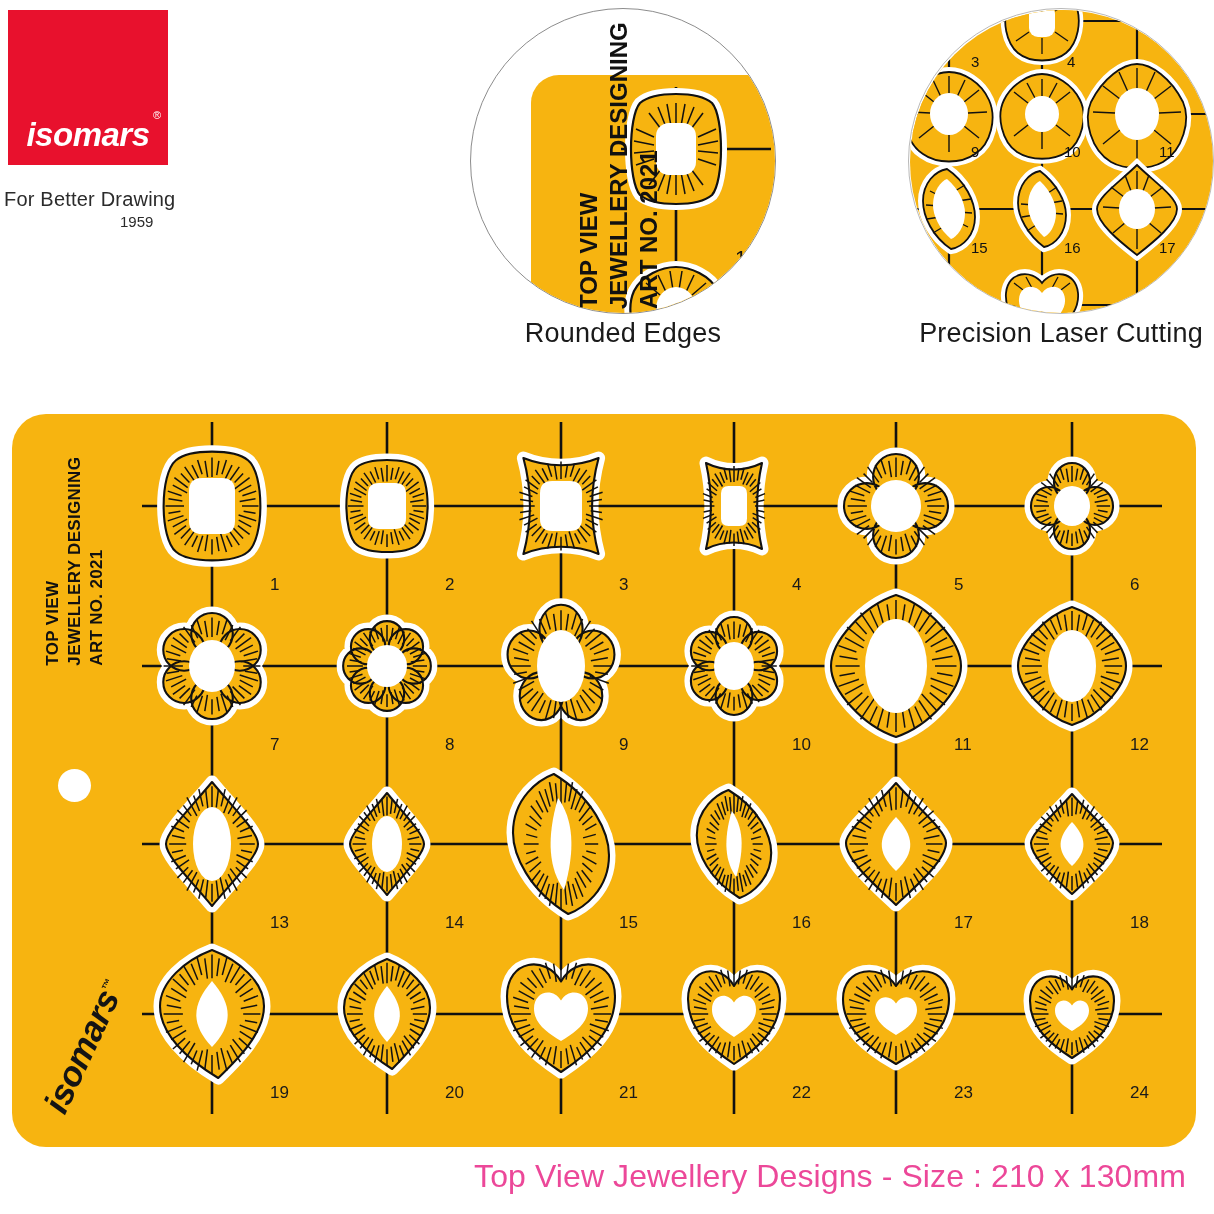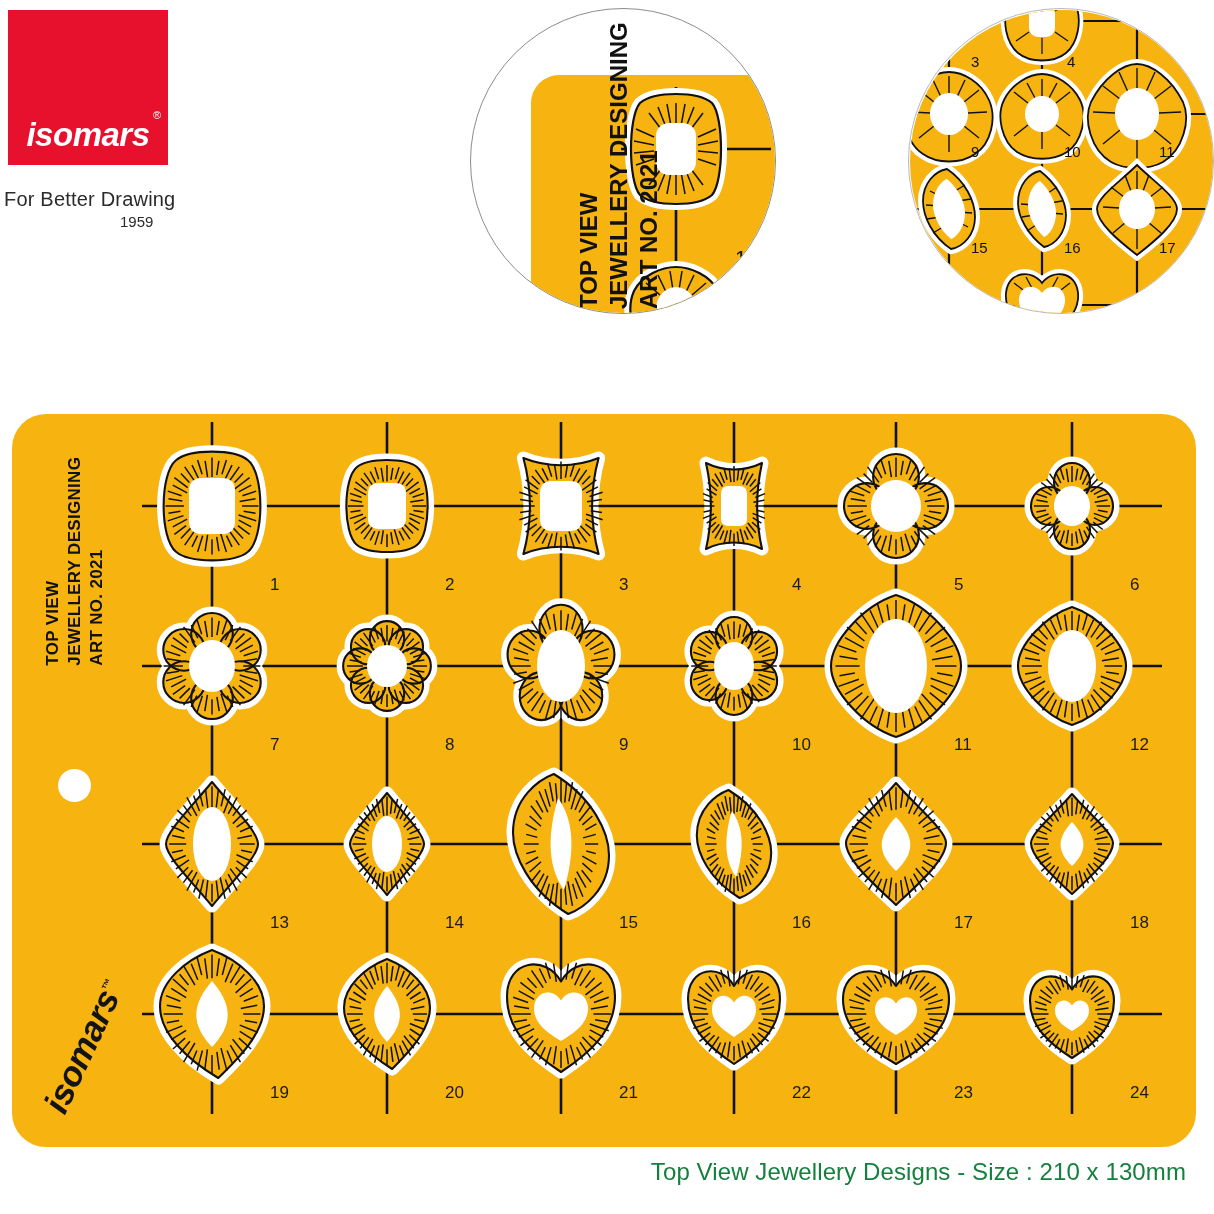--- a/index.html
+++ b/index.html
@@ -183,22 +183,22 @@
 
   
   #caption {
     position: absolute;
     left: 0;
     top: 1158px;
     width: 1200px;
     text-align: right;
     padding-right: 14px;
     box-sizing: border-box;
-    font-size: 24px;
-    color: #15803d;
+    font-size: 32px;
+    color: #ec4899;
     letter-spacing: 0.1px;
   }
 </style>
 </head>
 <body>
 
 <div id="brand-logo">
   <div id="brand-mark">
     <div id="brand-wordmark">isomars</div>
     <div id="brand-reg">®</div>
@@ -269,20 +269,21 @@
 
         <g transform="translate(126,300) rotate(-90)" font-family="Liberation Sans, sans-serif" font-size="24" font-weight="bold" fill="#111">
           <text x="0" y="0">TOP VIEW</text>
           <text x="0" y="30">JEWELLERY DESIGNING</text>
           <text x="0" y="60">ART NO. 2021</text>
         </g>
         <text x="264" y="256" font-family="Liberation Sans, sans-serif" font-size="21" fill="#111">1</text>
       </g>
     </svg>
   </div>
+  <div class="callout-label">Rounded Edges</div>
 </div>
 
 <div class="callout" id="callout-laser" style="left:908px; top:8px; width:306px; height:352px;">
   <div class="callout-circle">
     <svg class="zoom-inner" width="306" height="306" viewBox="0 0 306 306">
       <defs>
         <clipPath id="clipL">
             <circle cx="153" cy="153" r="152"></circle>
           </clipPath>
       </defs>
@@ -426,20 +427,21 @@
             <line x1="-28" y1="-22" x2="-15" y2="-12"></line>
               <line x1="-16" y1="-28" x2="-9" y2="-15"></line>
             <line x1="16" y1="-28" x2="9" y2="-15"></line>
               <line x1="28" y1="-22" x2="15" y2="-12"></line>
           </g>
           <path d="M 0 -12 C -7 -22 -22 -20 -23 -6 C -24 6 -13 16 0 24 C 13 16 24 6 23 -6 C 22 -20 7 -22 0 -12 Z" fill="#ffffff"></path>
         </g>
       </g>
     </svg>
   </div>
+  <div class="callout-label">Precision Laser Cutting</div>
 </div>
 
 <div id="stencil-plate">
 
   <svg id="plate-svg" viewBox="0 0 1184 733" preserveAspectRatio="none">
     <g id="grid-lines" stroke="#111" stroke-width="2.6" fill="none">
         <line x1="200" y1="8" x2="200" y2="700"></line>
         <line x1="375" y1="8" x2="375" y2="700"></line>
         <line x1="549" y1="8" x2="549" y2="700"></line>
         <line x1="722" y1="8" x2="722" y2="700"></line>

